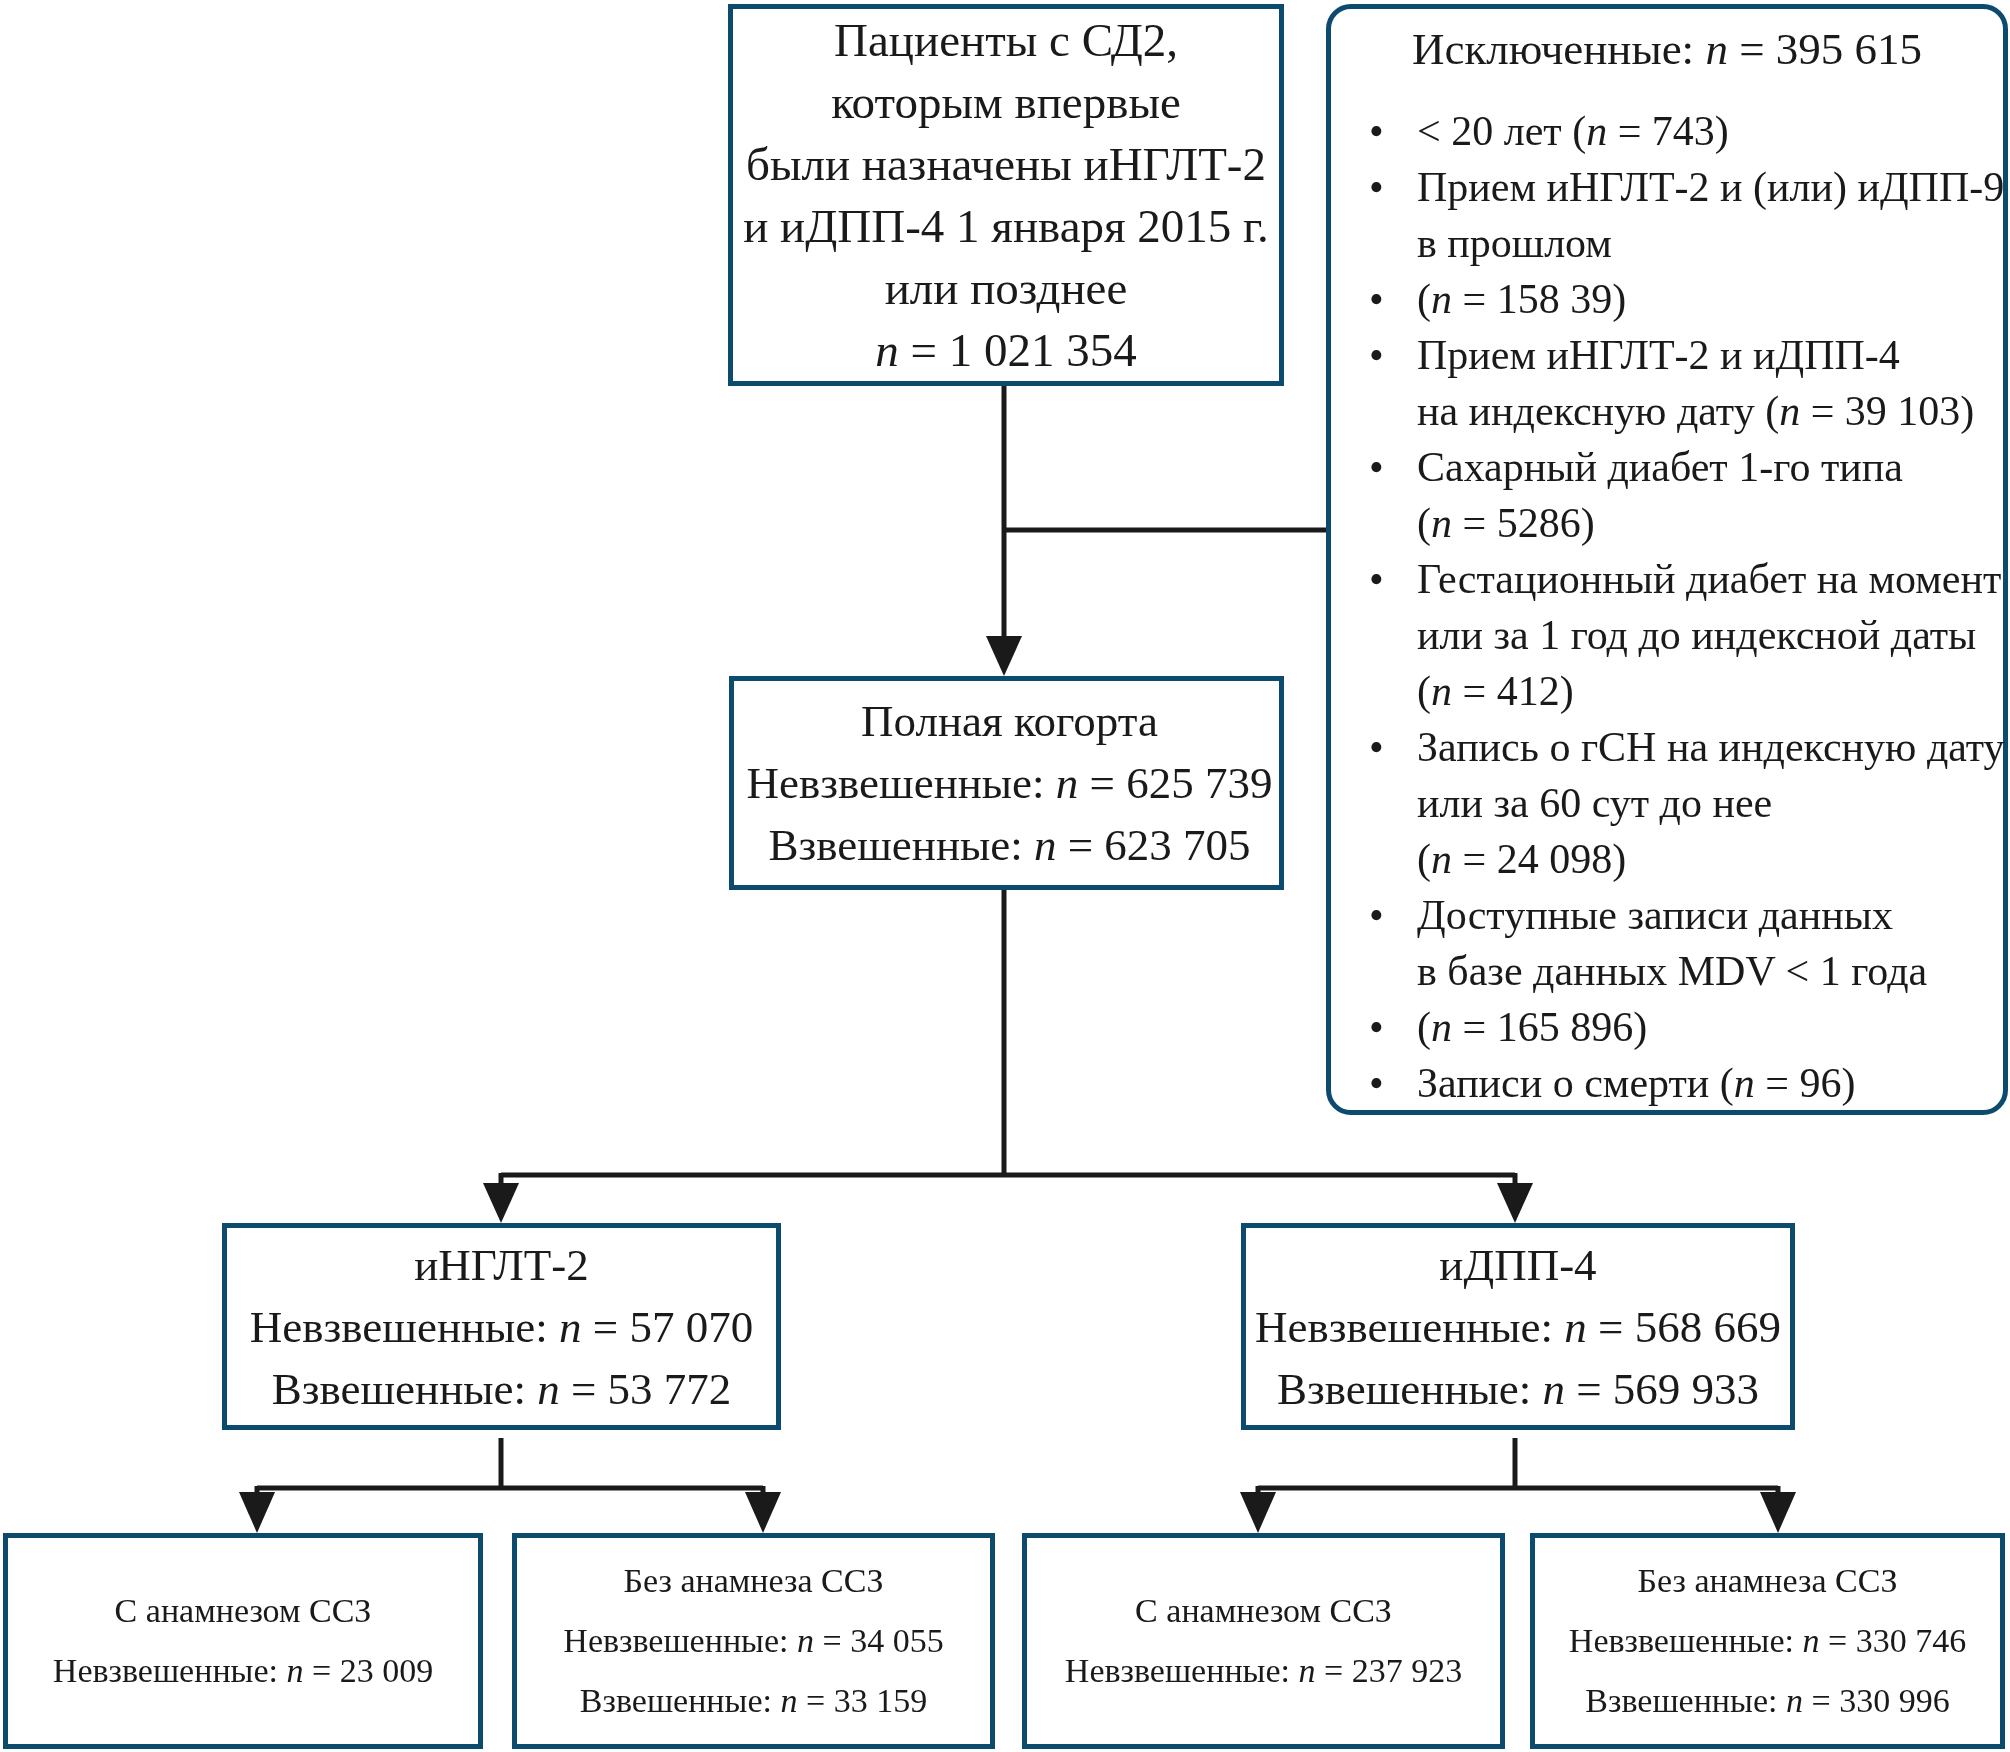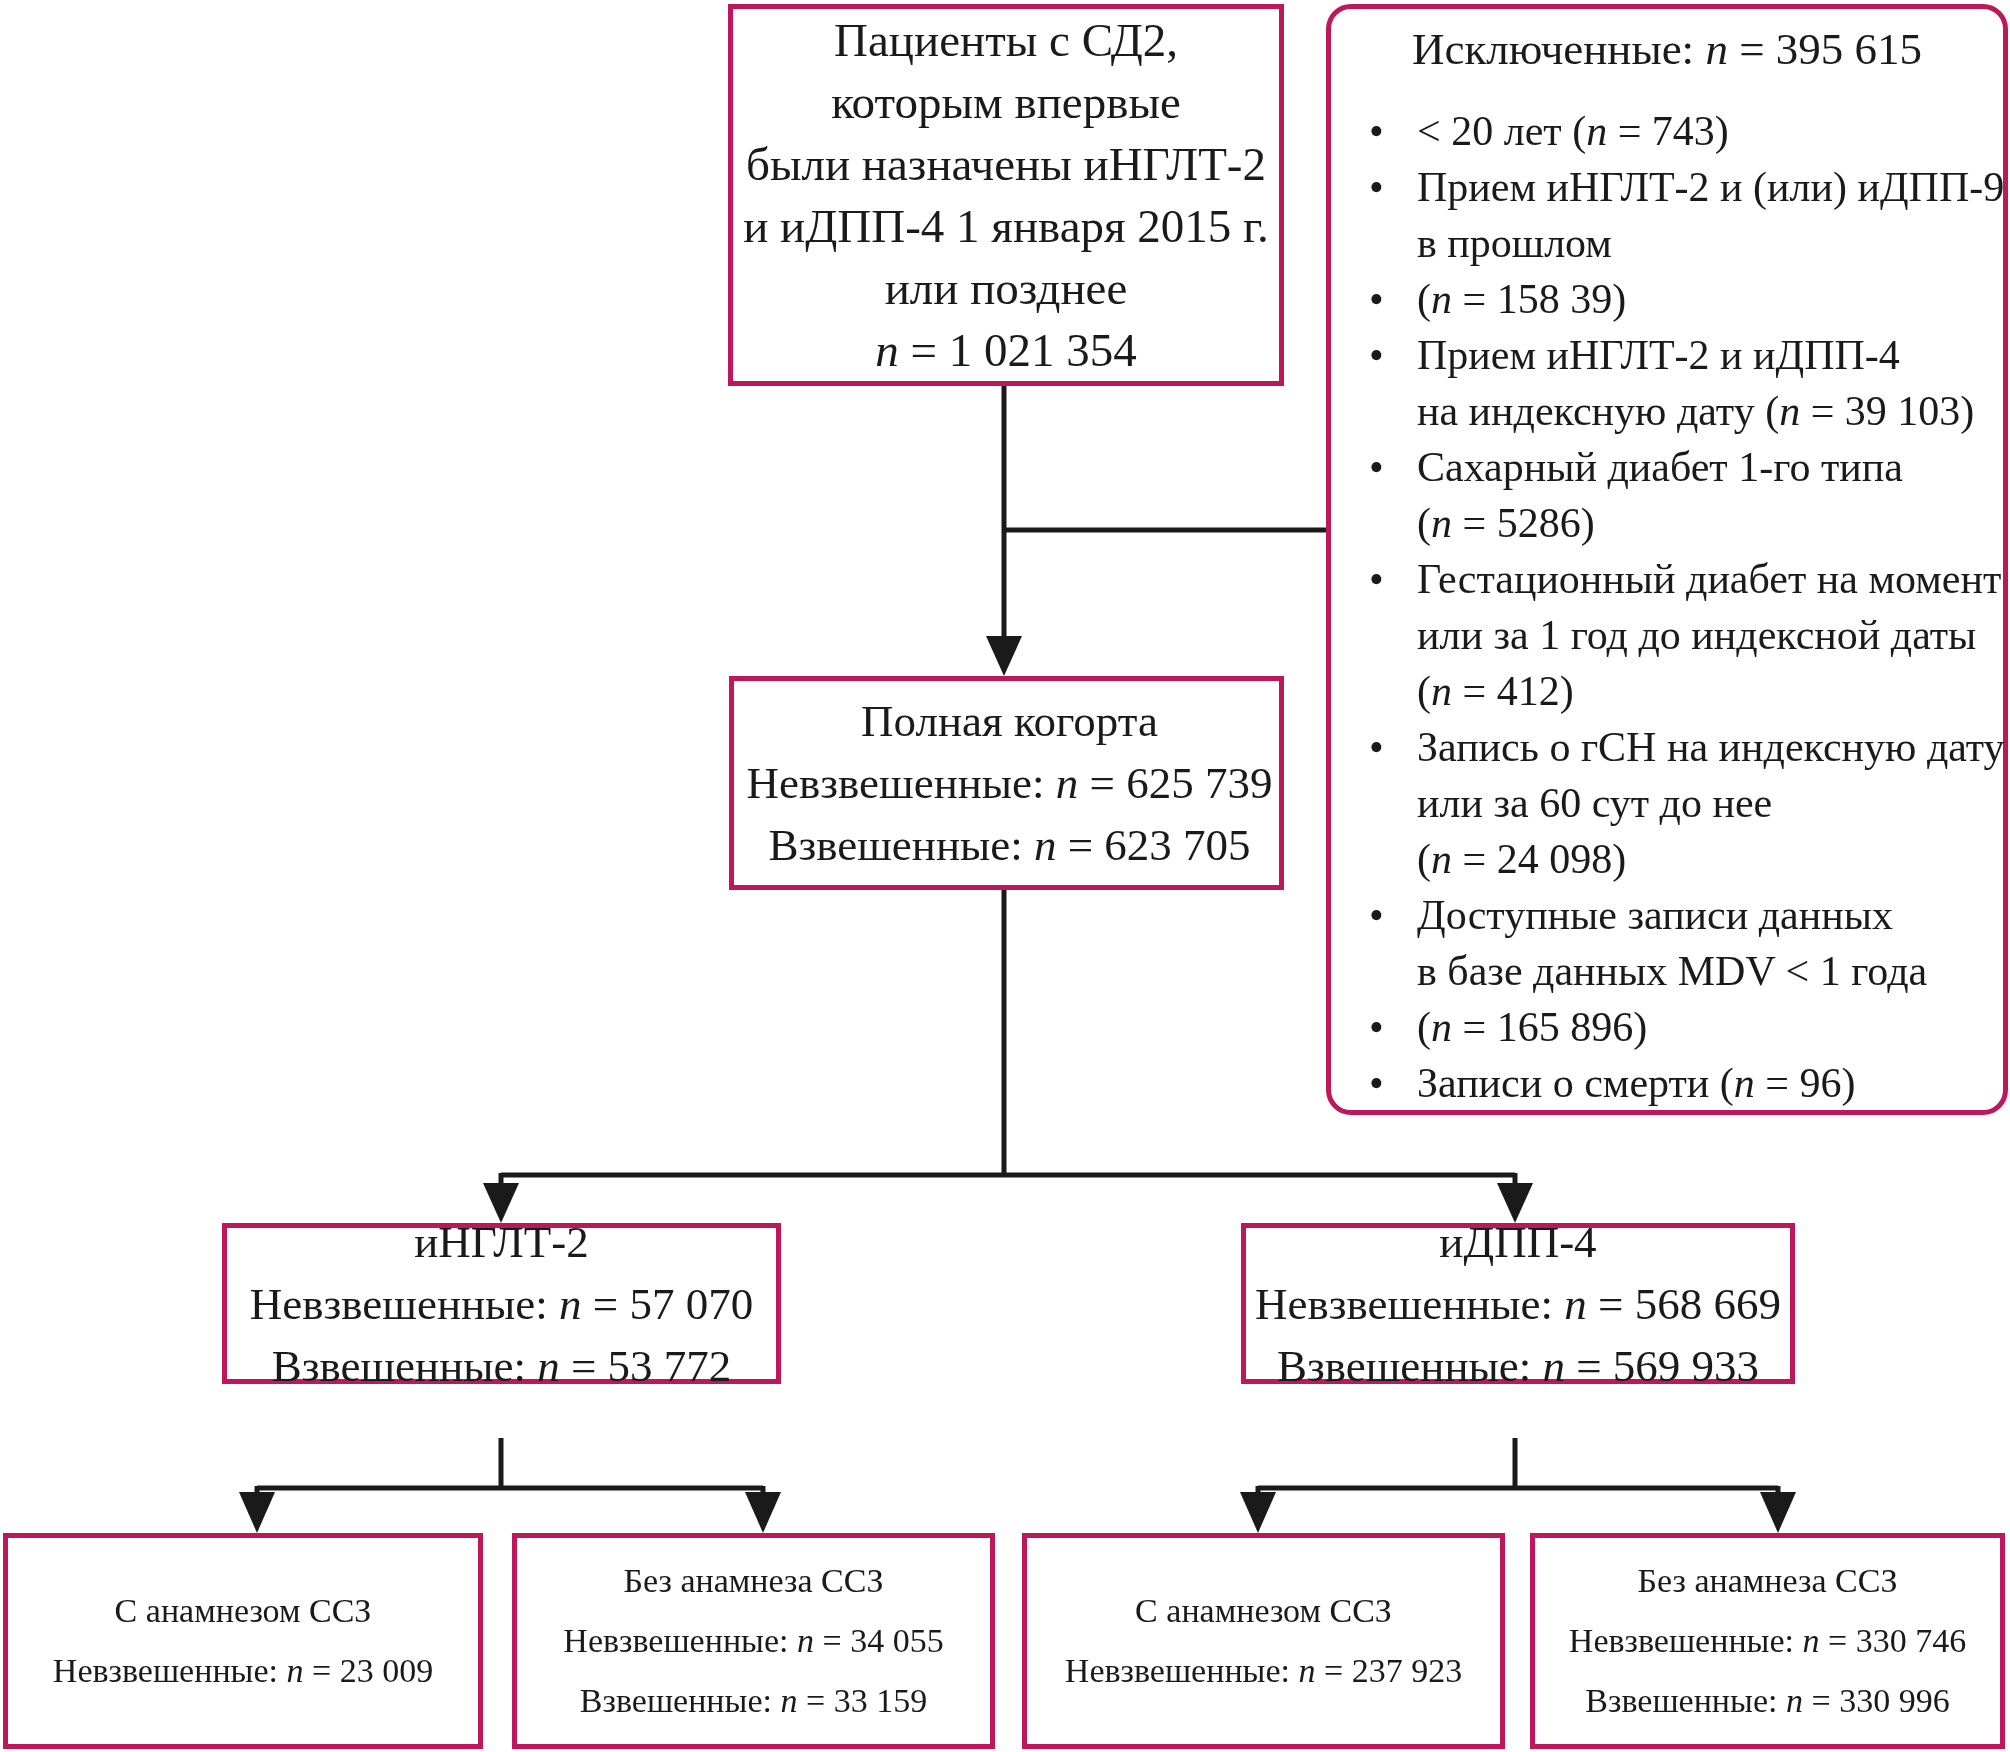--- a/index.html
+++ b/index.html
@@ -17,34 +17,34 @@
     left: 0; top: 0;
     width: 2010px; height: 1752px;
     pointer-events: none;
   }
   #connectors line { stroke: #1a1a1a; stroke-width: 5; }
   #connectors polygon { fill: #1a1a1a; }
 
   .box {
     position: absolute;
     box-sizing: border-box;
-    border: 5px solid #be185d;
+    border: 5px solid #0c4a6e;
     background: #ffffff;
     display: flex;
     flex-direction: column;
     justify-content: center;
     align-items: center;
     text-align: center;
   }
   .box .line { white-space: nowrap; }
   .it { font-style: italic; }
 
   .patients { left: 728px; top: 4px;    width: 556px; height: 382px; font-size: 47px; line-height: 62px; }
   .cohort   { left: 729px; top: 676px;  width: 555px; height: 214px; font-size: 45px; line-height: 62px; padding-left: 6px; }
-  .midbox   { top: 1223px; height: 161px; font-size: 45px; line-height: 62px; }
+  .midbox   { top: 1223px; height: 207px; font-size: 45px; line-height: 62px; }
   .sglt2    { left: 222px;  width: 559px; }
   .dpp4     { left: 1241px; width: 554px; }
   .botbox   { top: 1533px; height: 216px; font-size: 34px; line-height: 60px; }
   .b1 { left: 3px;    width: 480px; }
   .b2 { left: 512px;  width: 483px; }
   .b3 { left: 1022px; width: 483px; }
   .b4 { left: 1530px; width: 475px; }
 
   .excluded {
     left: 1326px; top: 4px;

